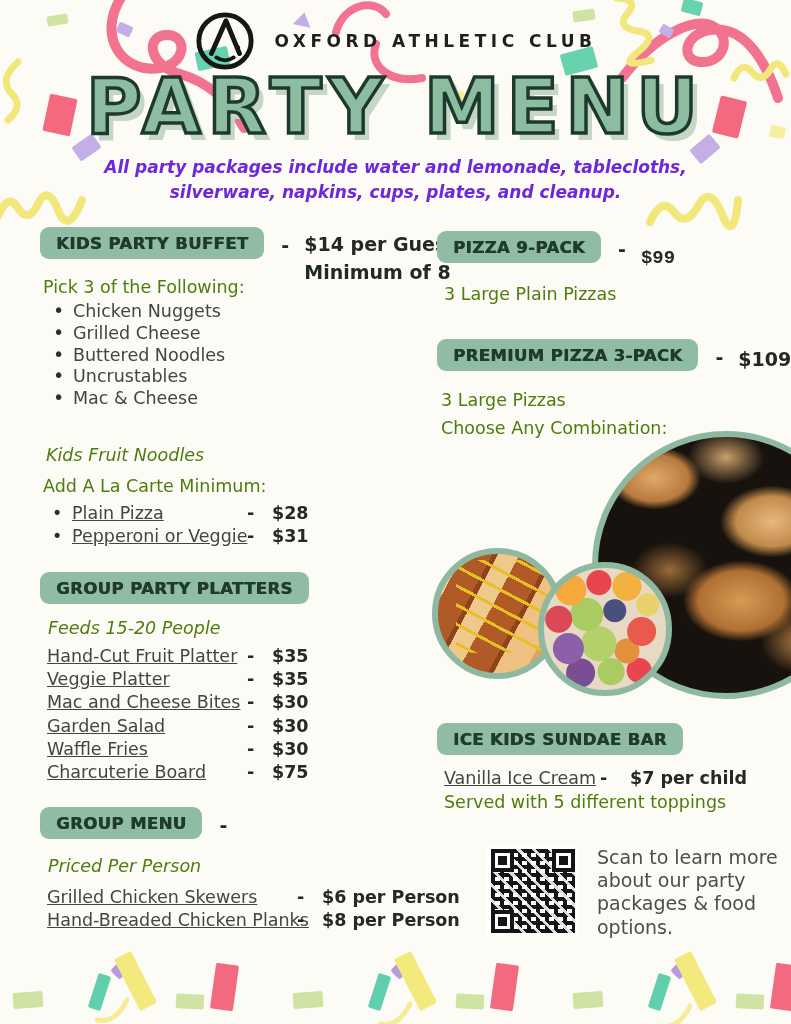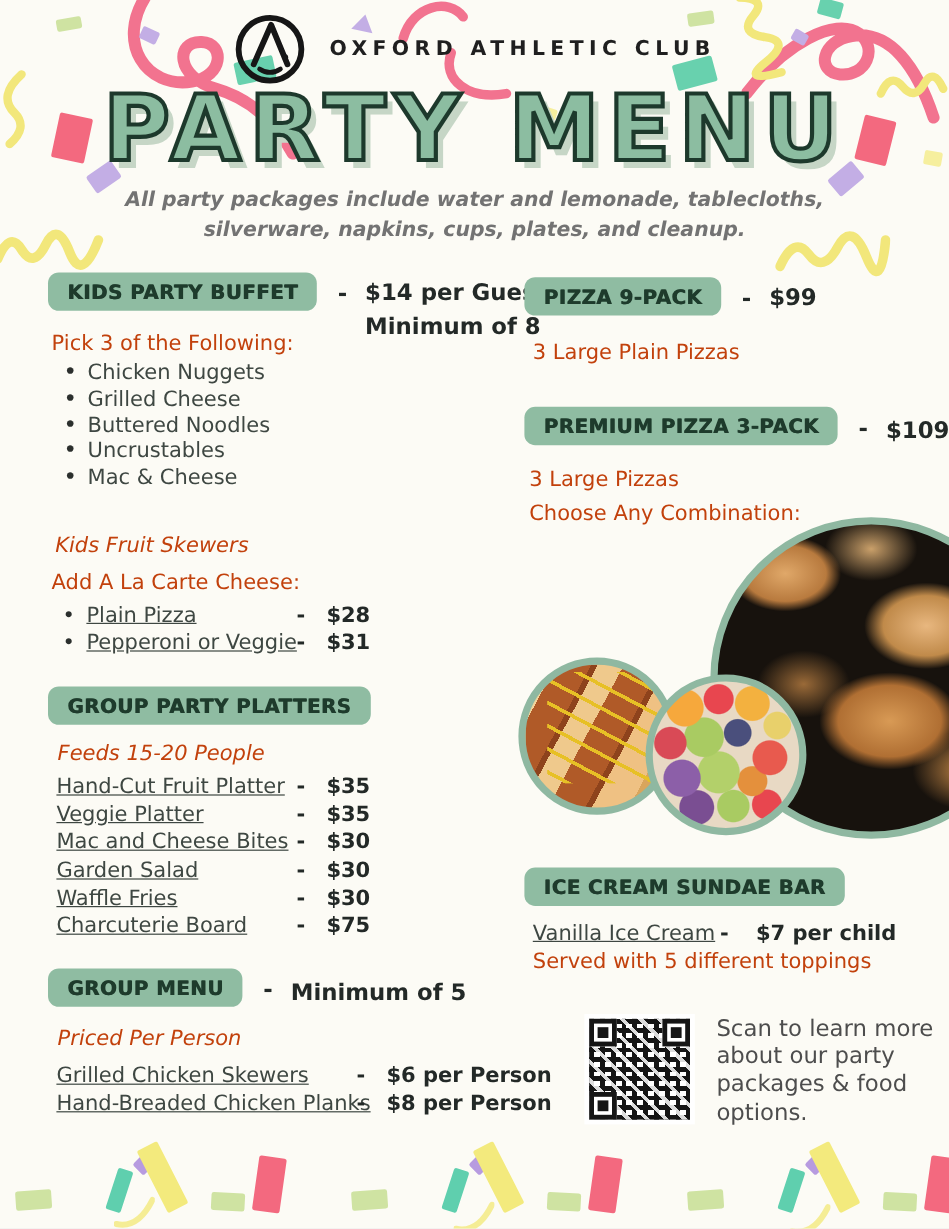--- a/index.html
+++ b/index.html
@@ -13,32 +13,32 @@
   .logo-row{position:absolute;left:0;right:0;top:8px;height:66px;display:flex;justify-content:center;align-items:center;gap:18px;}
   .club-name{font-size:17px;font-weight:600;letter-spacing:4.5px;color:#1f1f1f;white-space:nowrap;}
   .title{
     position:absolute;left:0;right:0;top:66px;text-align:center;
     font-size:76px;line-height:82px;font-weight:800;letter-spacing:7px;
     color:#8CBDA1;-webkit-text-stroke:3.5px #1D392C;
     text-shadow:6px 7px 0 #C6D6C6;white-space:nowrap;
   }
   .subtitle{
     position:absolute;left:0;right:0;top:155px;text-align:center;
-    font-size:17px;font-weight:700;font-style:italic;color:#737373;line-height:1.45;
+    font-size:17px;font-weight:700;font-style:italic;color:#6d28d9;line-height:1.45;
   }
   
   .pill{
     display:inline-block;background:#8FBCA2;color:#1E3B2C;border-radius:9px;
     padding:7px 16px 6px;font-size:16.5px;font-weight:800;letter-spacing:.4px;
     white-space:nowrap;text-shadow:.6px 0 0 currentColor;
   }
   .hdr-row{position:absolute;display:flex;align-items:flex-start;}
   .hdr-dash{font-weight:800;font-size:19px;color:#232927;margin:7px 0 0 17px;}
   .hdr-price{font-weight:800;font-size:19px;color:#232927;margin:4px 0 0 15px;line-height:1.45;white-space:pre-line;}
-  .body-text{position:absolute;font-size:17.5px;color:#c2410c;white-space:nowrap;}
+  .body-text{position:absolute;font-size:17.5px;color:#4d7c0f;white-space:nowrap;}
   .italic-note{font-style:italic;}
   ul.plain{position:absolute;list-style:none;margin:0;padding:0;}
   ul.plain li{position:relative;padding-left:21px;font-size:17.5px;color:#3E4742;white-space:nowrap;}
   ul.plain li::before{content:"\2022";position:absolute;left:1px;top:-1px;font-size:19px;color:#2b2f2d;}
   .rows{position:absolute;}
   .row{display:flex;font-size:17.5px;color:#3E4742;align-items:baseline;white-space:nowrap;}
   .row .bullet{width:20px;flex:none;color:#2b2f2d;}
   .row .name{flex:none;text-decoration:underline;}
   .row .dash,.row .price{font-weight:800;color:#232927;}
   .row .dash{width:25px;flex:none;}
@@ -176,22 +176,22 @@
   <div class="body-text" style="left:43px;top:277px;">Pick 3 of the Following:</div>
 
   <ul class="plain" style="left:52px;top:301px;">
     <li style="line-height:21.8px;">Chicken Nuggets</li>
     <li style="line-height:21.8px;">Grilled Cheese</li>
     <li style="line-height:21.8px;">Buttered Noodles</li>
     <li style="line-height:21.8px;">Uncrustables</li>
     <li style="line-height:21.8px;">Mac &amp; Cheese</li>
   </ul>
 
-  <div class="body-text italic-note" style="left:46px;top:445px;">Kids Fruit Skewers</div>
-  <div class="body-text" style="left:43px;top:476px;">Add A La Carte Cheese:</div>
+  <div class="body-text italic-note" style="left:46px;top:445px;">Kids Fruit Noodles</div>
+  <div class="body-text" style="left:43px;top:476px;">Add A La Carte Minimum:</div>
 
   <div class="rows" style="left:52px;top:502px;">
     <div class="row" style="line-height:22.5px;">
       <span class="bullet">•</span>
       <span class="name" style="width:175px;">Plain Pizza</span>
       <span class="dash">-</span>
       <span class="price">$28</span>
     </div>
     <div class="row" style="line-height:22.5px;">
       <span class="bullet">•</span>
@@ -235,59 +235,58 @@
     <div class="row" style="line-height:23.2px;">
         <span class="name" style="width:200px;">Charcuterie Board</span>
         <span class="dash">-</span>
         <span class="price">$75</span>
       </div>
   </div>
 
   <div class="hdr-row" style="left:40px;top:807px;justify-content:center;">
     <span class="pill">GROUP MENU</span>
     <span class="hdr-dash">-</span>
-    <span class="hdr-price" style="margin-top:7px;">Minimum of 5</span>
   </div>
   <div class="body-text italic-note" style="left:48px;top:856px;">Priced Per Person</div>
 
   <div class="rows" style="left:47px;top:886px;">
     <div class="row" style="line-height:22.6px;">
         <span class="name" style="width:250px;">Grilled Chicken Skewers</span>
         <span class="dash">-</span>
         <span class="price">$6 per Person</span>
       </div>
     <div class="row" style="line-height:22.6px;">
         <span class="name" style="width:250px;">Hand-Breaded Chicken Planks</span>
         <span class="dash">-</span>
         <span class="price">$8 per Person</span>
       </div>
   </div>
 
   <div class="hdr-row" style="left:437px;top:231px;">
     <span class="pill">PIZZA 9-PACK</span>
     <span class="hdr-dash">-</span>
-    <span class="hdr-price" style="margin-top:4px;">$99</span>
+    <span class="hdr-price" style="margin-top:14px;font-family:Liberation Mono, monospace;">$99</span>
   </div>
   <div class="body-text" style="left:444px;top:284px;">3 Large Plain Pizzas</div>
 
   <div class="hdr-row" style="left:437px;top:339px;">
     <span class="pill">PREMIUM PIZZA 3-PACK</span>
     <span class="hdr-dash">-</span>
     <span class="hdr-price" style="margin-top:7px;">$109</span>
   </div>
   <div class="body-text" style="left:441px;top:390px;">3 Large Pizzas</div>
   <div class="body-text" style="left:441px;top:418px;">Choose Any Combination:</div>
 
 
   <div class="photo photo-skewers"></div>
   <div class="photo photo-hotdog"></div>
   <div class="photo photo-fruit"></div>
 
   <div class="hdr-row" style="left:437px;top:723px;">
-    <span class="pill">ICE CREAM SUNDAE BAR</span>
+    <span class="pill">ICE KIDS SUNDAE BAR</span>
   </div>
   <div class="rows" style="left:444px;top:766px;">
     <div class="row" style="line-height:24px;">
       <span class="name" style="width:156px;">Vanilla Ice Cream</span>
       <span class="dash" style="width:30px;">-</span>
       <span class="price">$7 per child</span>
     </div>
   </div>
   <div class="body-text" style="left:444px;top:792px;">Served with 5 different toppings</div>
 

